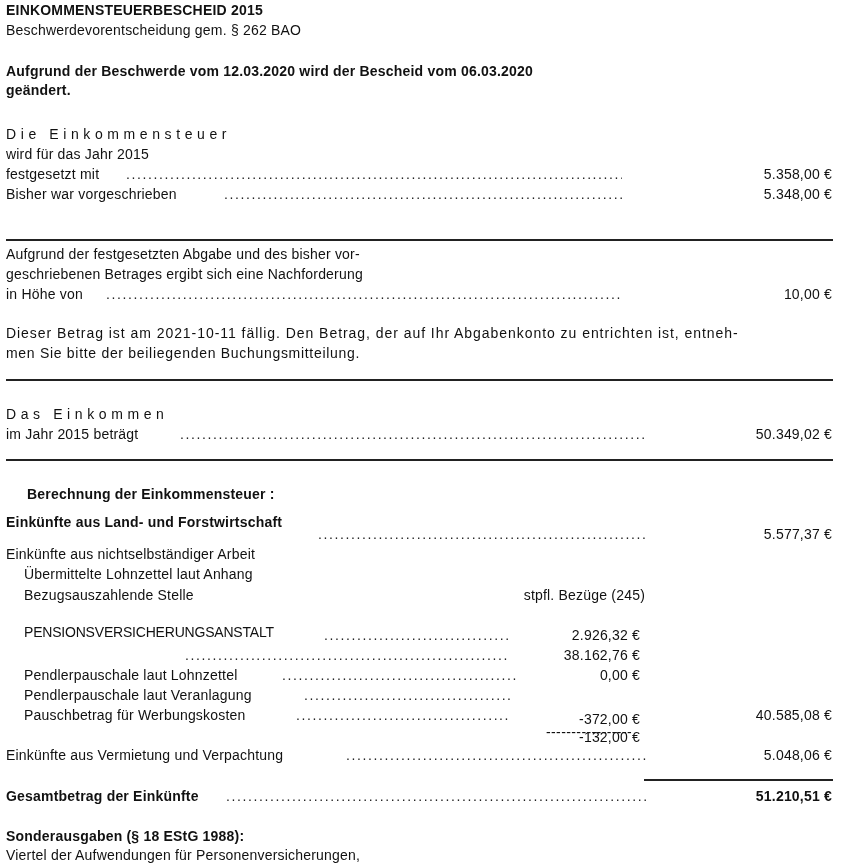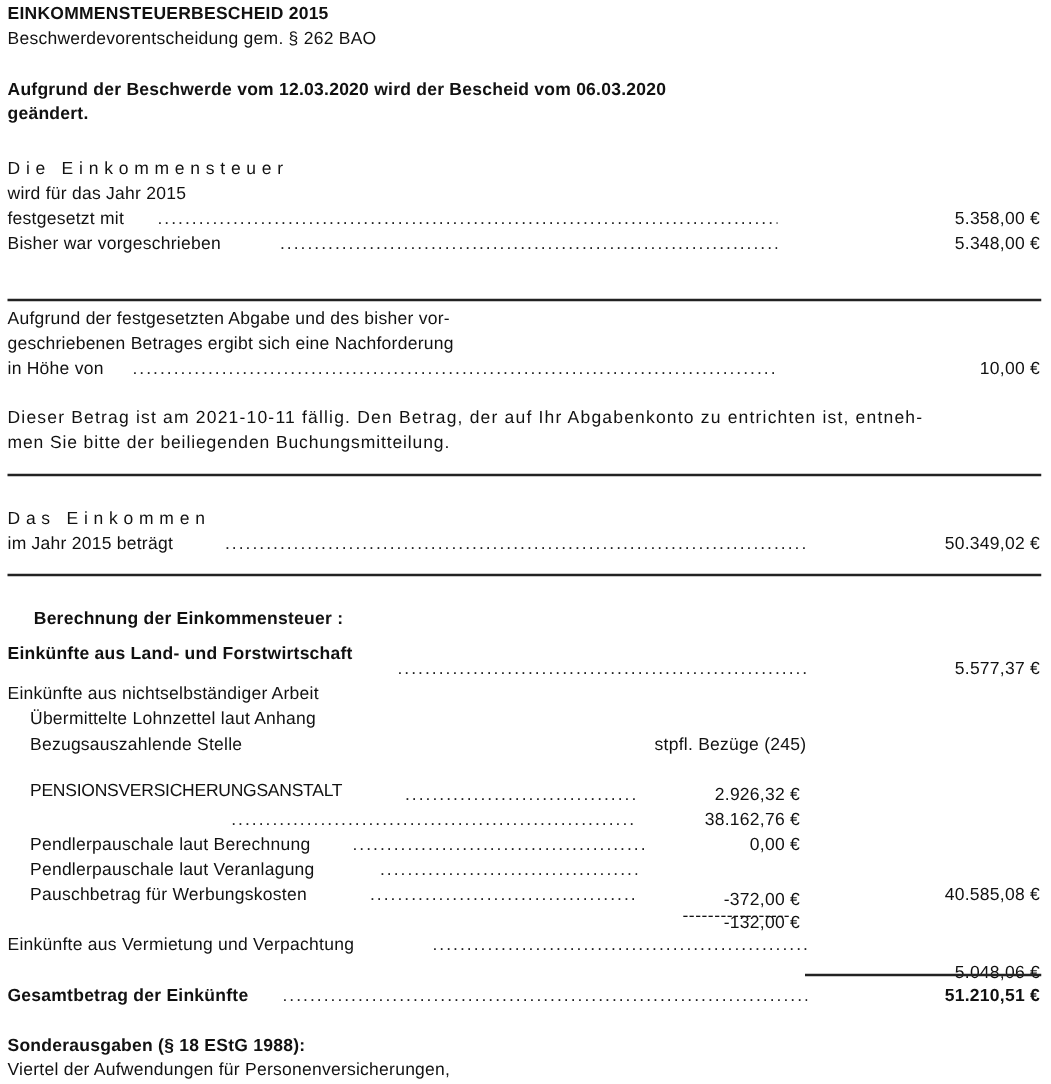--- a/index.html
+++ b/index.html
@@ -61,38 +61,38 @@
 <div class="abs" style="left:24px; top:585px;">Bezugsauszahlende Stelle</div>
 <div class="abs right" style="left:470px; top:585px; width:175px;">stpfl. Bezüge (245)</div>
 
 <div class="abs" style="left:24px; top:622px; letter-spacing:-0.2px;">PENSIONSVERSICHERUNGSANSTALT</div>
 <div class="abs dots" style="left:324px; top:625px; width:186px;">......................................................................................................................................................................................</div>
 <div class="abs right" style="left:520px; top:625px; width:120px;">2.926,32 €</div>
 
 <div class="abs dots" style="left:185px; top:645px; width:322px;">......................................................................................................................................................................................</div>
 <div class="abs right" style="left:520px; top:645px; width:120px;">38.162,76 €</div>
 
-<div class="abs" style="left:24px; top:665px;">Pendlerpauschale laut Berechnung</div>
+<div class="abs" style="left:24px; top:665px;">Pendlerpauschale laut Lohnzettel</div>
 <div class="abs dots" style="left:282px; top:665px; width:236px;">......................................................................................................................................................................................</div>
 <div class="abs right" style="left:520px; top:665px; width:120px;">0,00 €</div>
 
 <div class="abs" style="left:24px; top:685px;">Pendlerpauschale laut Veranlagung</div>
 <div class="abs dots" style="left:304px; top:685px; width:206px;">......................................................................................................................................................................................</div>
 <div class="abs right" style="left:520px; top:685px; width:120px;margin-top:24px;">-372,00 €</div>
 
 <div class="abs" style="left:24px; top:705px;text-align:right;">Pauschbetrag für Werbungskosten</div>
 <div class="abs dots" style="left:296px; top:705px; width:214px;">......................................................................................................................................................................................</div>
 <div class="abs right" style="left:520px; top:727px; width:120px;">-132,00 €</div>
 <div class="abs right" style="left:680px; top:705px; width:152px;">40.585,08 €</div>
 
 <div class="abs" style="left:546px; top:722px; letter-spacing:0.4px;">-----------------</div>
 
 <div class="abs" style="left:6px; top:745px;">Einkünfte aus Vermietung und Verpachtung</div>
 <div class="abs dots" style="left:346px; top:745px; width:300px;">......................................................................................................................................................................................</div>
-<div class="abs right" style="left:680px; top:745px; width:152px;margin-top:22px;">5.048,06 €</div>
+<div class="abs right" style="left:680px; top:745px; width:152px;">5.048,06 €</div>
 
 <div class="hrule-short" style="left:644px; top:779px; width:189px;"></div>
 
 <div class="abs bold" style="left:6px; top:786px;">Gesamtbetrag der Einkünfte</div>
 <div class="abs dots" style="left:226px; top:786px; width:420px;">......................................................................................................................................................................................</div>
 <div class="abs right bold" style="left:680px; top:786px; width:152px;">51.210,51 €</div>
 
 <div class="abs bold" style="left:6px; top:826px;">Sonderausgaben (§ 18 EStG 1988):</div>
 <div class="abs" style="left:6px; top:845px;">Viertel der Aufwendungen für Personenversicherungen,</div>
 

